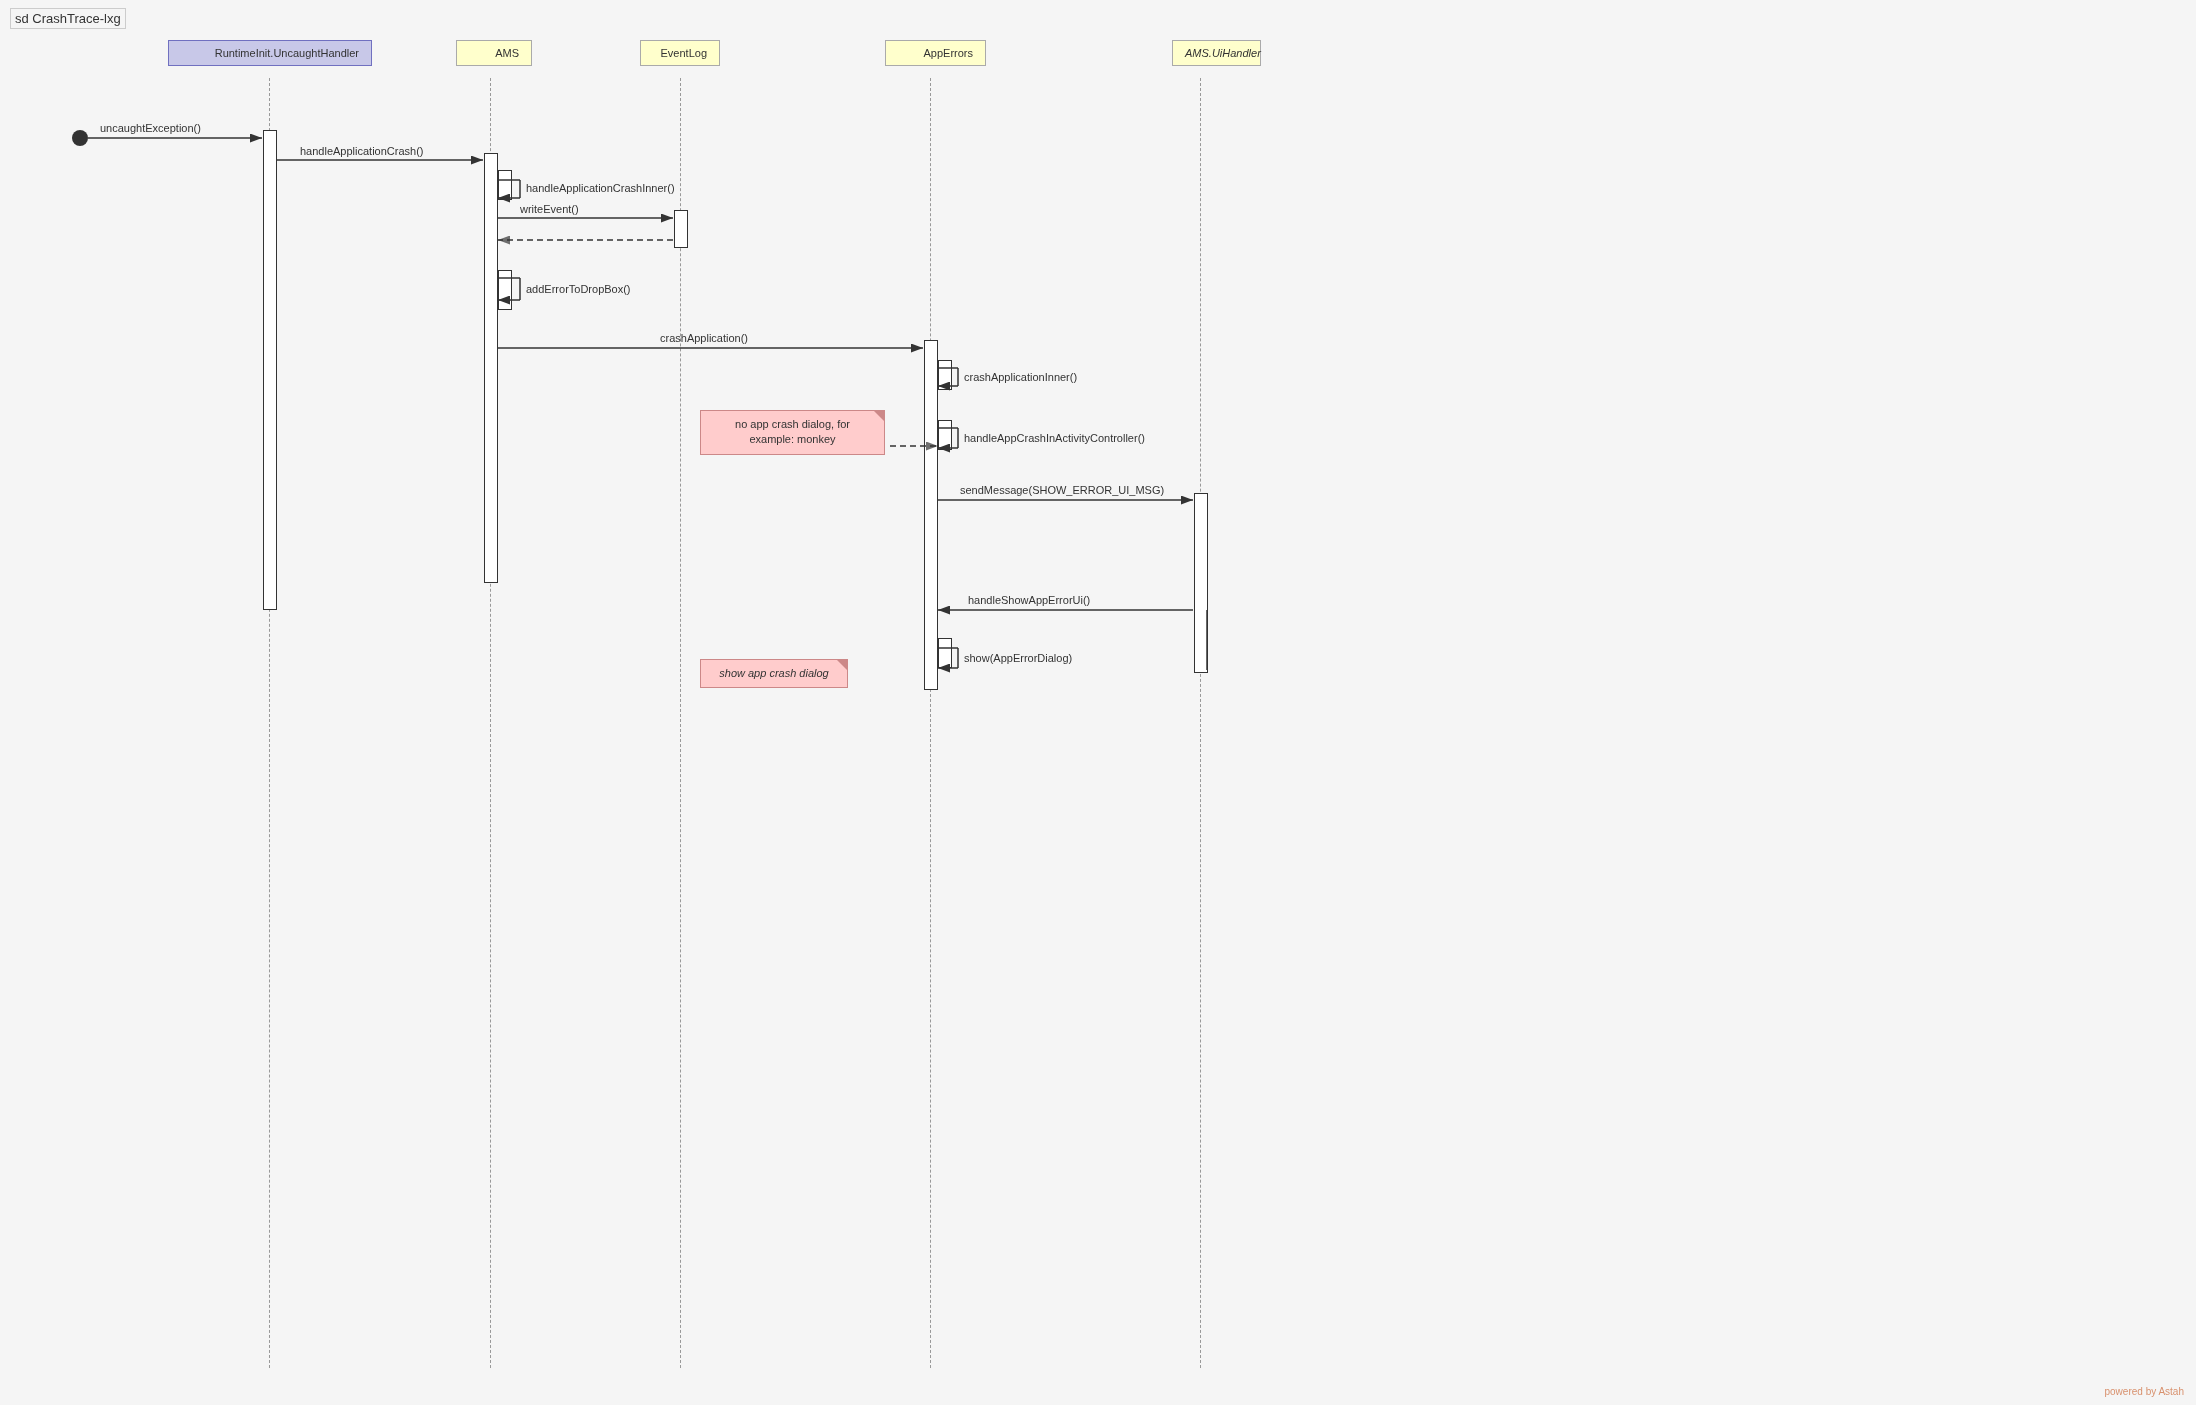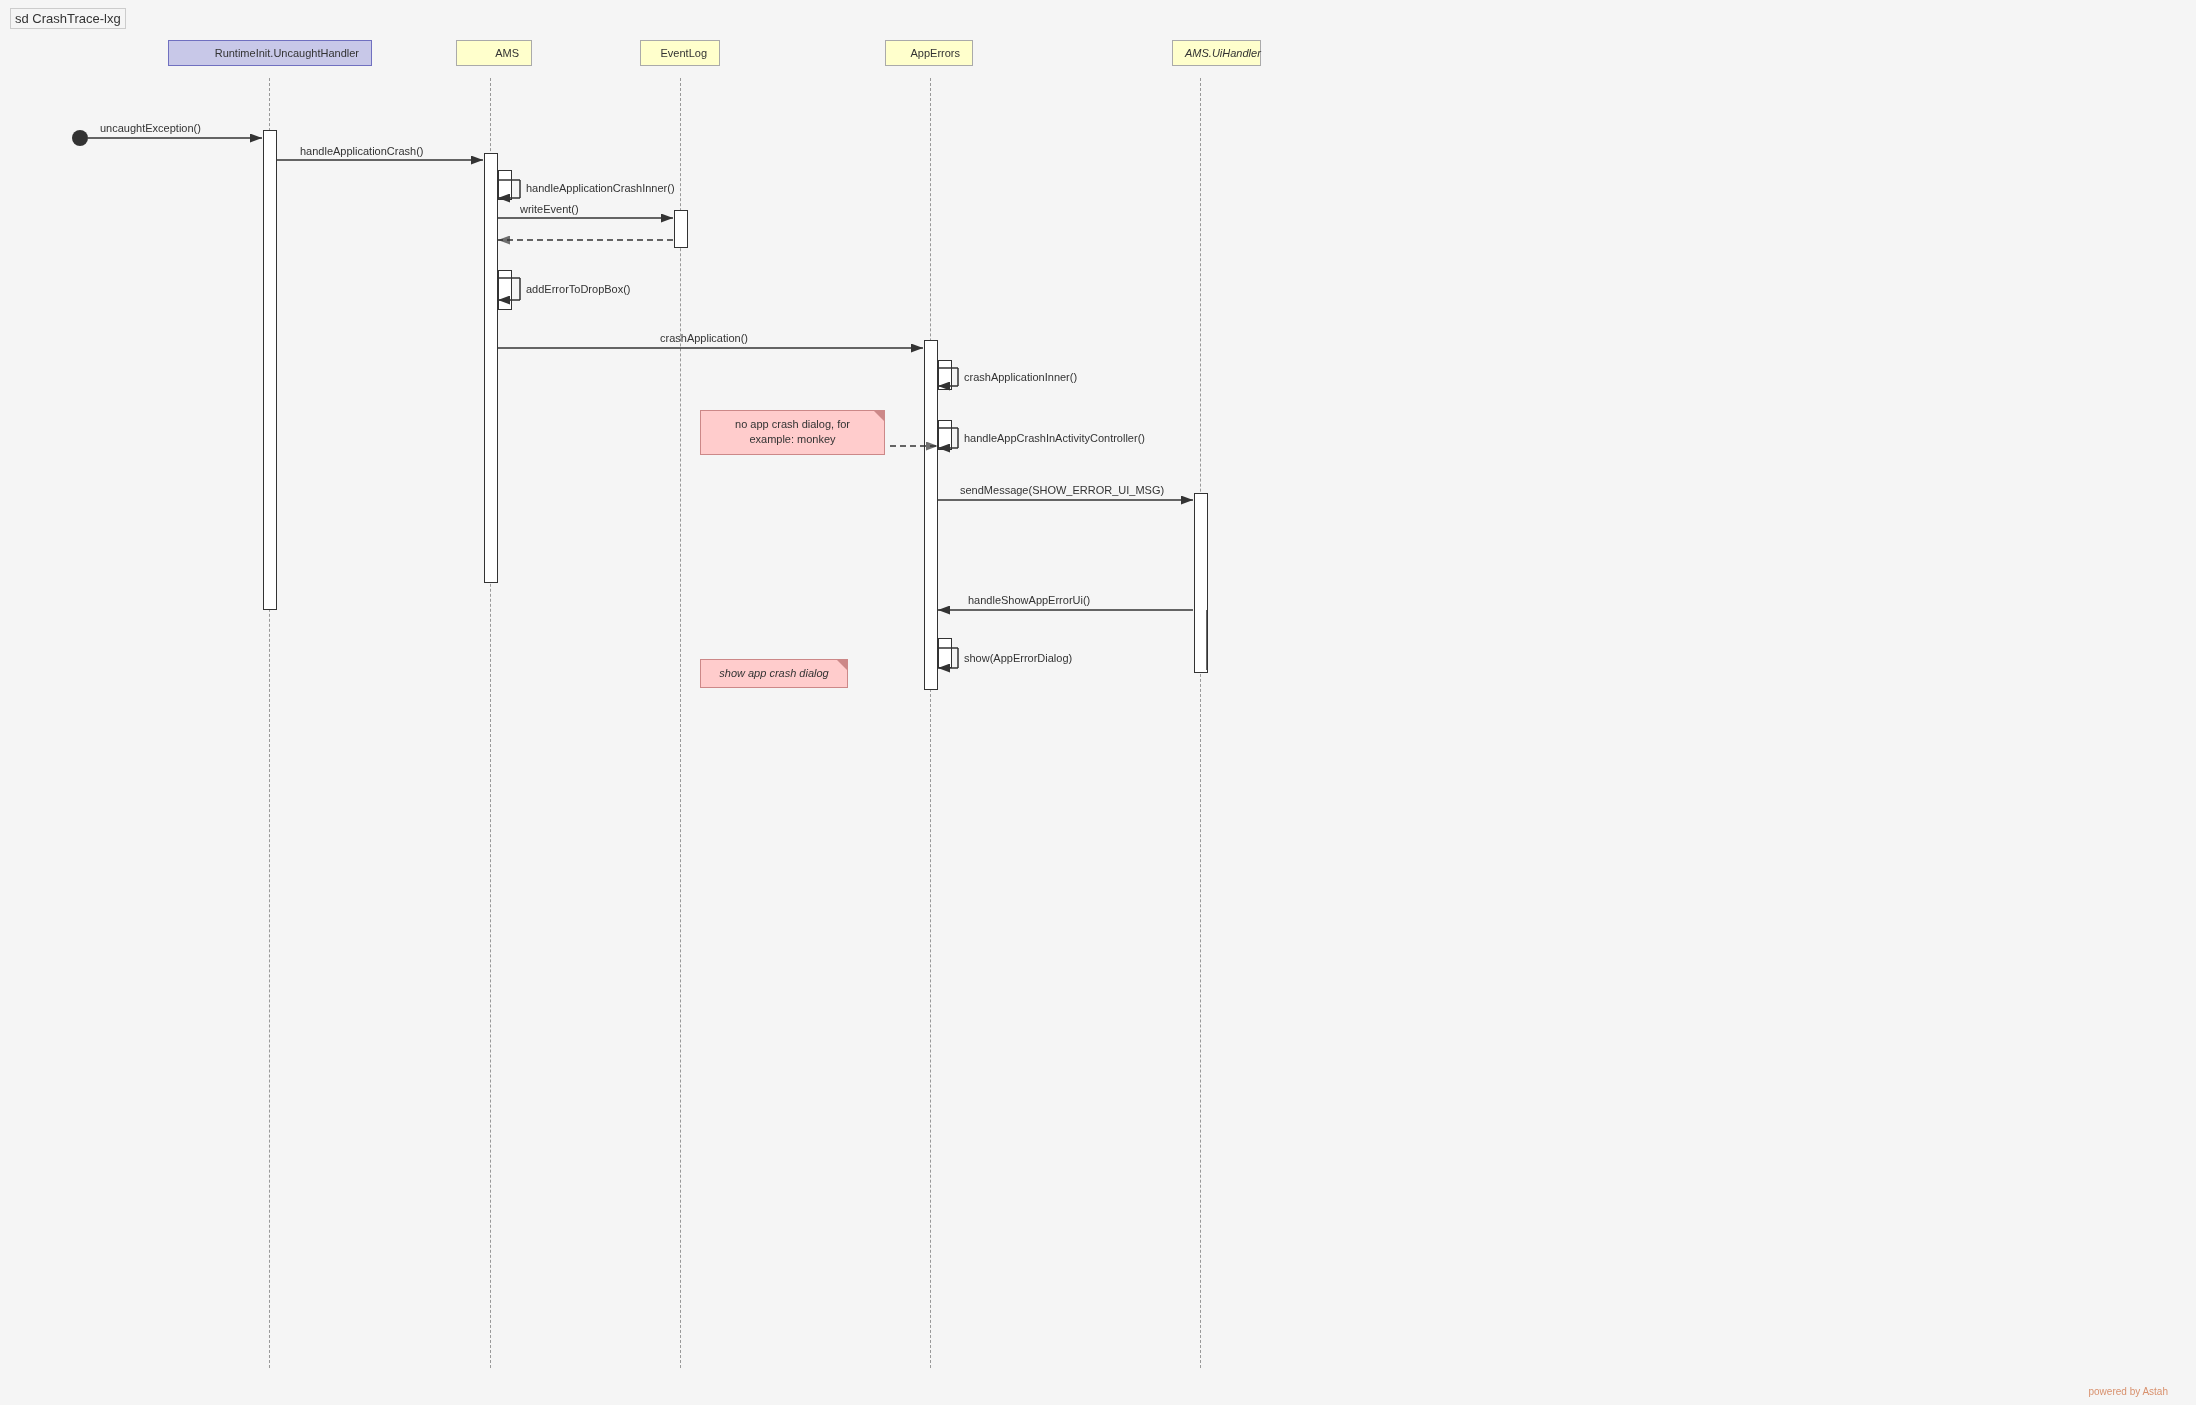--- a/index.html
+++ b/index.html
@@ -86,21 +86,21 @@
       right: 0;
       width: 10px;
       height: 10px;
       background: #cc8888;
       clip-path: polygon(0 0, 100% 0, 100% 100%);
     }
     
     .watermark {
       position: absolute;
       bottom: 8px;
-      right: 28px;
+      right: 12px;
       font-size: 10px;
       color: #cc6633;
       opacity: 0.7;
     }
   </style>
 </head>
 <body>
 
 <div id="diagram-container">
   <div class="diagram-title">sd CrashTrace-lxg</div>
@@ -110,21 +110,21 @@
   </div>
 
   <div class="lifeline-box yellow" style="left: 456px; width: 76px; padding-left: 8px;">
     <span>AMS</span>
   </div>
 
   <div class="lifeline-box yellow" style="left: 640px; width: 80px;">
     <span>EventLog</span>
   </div>
 
-  <div class="lifeline-box yellow" style="left: 885px; width: 88px;">
+  <div class="lifeline-box yellow" style="left: 885px; width: 101px;">
     <span>AppErrors</span>
   </div>
 
   <div class="lifeline-box yellow" style="left: 1172px; width: 89px; font-style: italic;">
     <span>AMS.UiHandler</span>
   </div>
 
   <div class="lifeline-line" style="left: 269px; height: 1290px;"></div>
   <div class="lifeline-line" style="left: 490px; height: 1290px;"></div>
   <div class="lifeline-line" style="left: 680px; height: 1290px;"></div>

